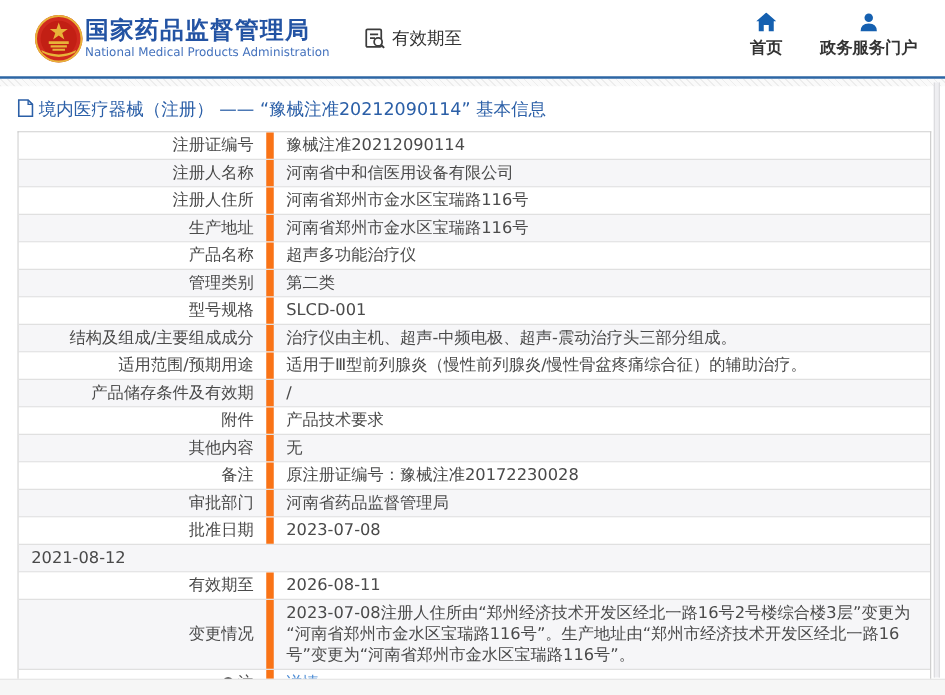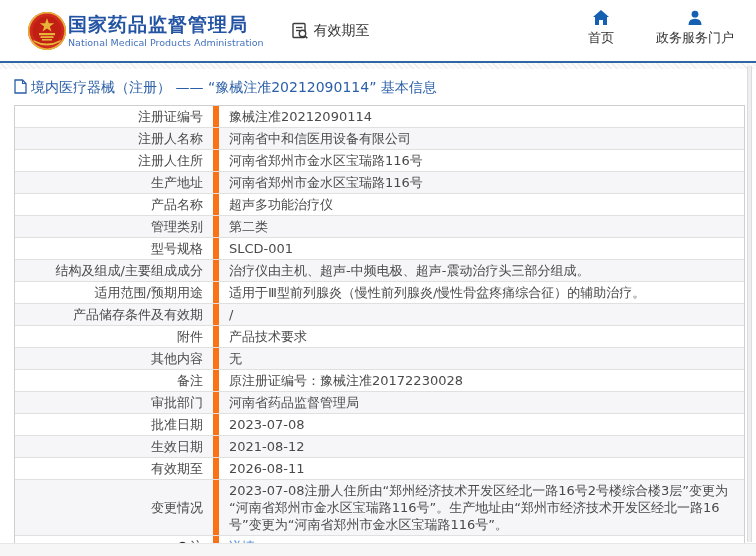--- a/index.html
+++ b/index.html
@@ -10,21 +10,21 @@
   
   .header { height:63px; display:flex; align-items:center;
     border-bottom:2px solid #2d66a4; background:#fff; position:relative; }
   .emblem { width:40px; height:40px; margin-left:27px; flex:0 0 auto; }
   .agency { margin-left:1px; }
   .agency-cn { font-size:19px; font-weight:bold; color:#2353a3; letter-spacing:1px; line-height:22px; }
   .agency-en { font-size:9.5px; color:#4472bd; margin-top:2px;text-align:center; }
   .dataquery { display:flex; align-items:center; margin-left:26px; color:#333;
     font-size:14px; font-weight:500; cursor:pointer; }
   .dataquery svg { margin-right:4px; }
-  .hnav { position:absolute; right:22px; top:10px; display:flex; gap:42px; }
+  .hnav { position:absolute; right:22px; top:10px; display:flex; gap:30px;font-weight:bold; }
   .hnav-item { display:flex; flex-direction:column; align-items:center; cursor:pointer; }
   .hnav-item .lbl { font-size:13px; color:#333; margin-top:3px; }
 
   
   .hatch { height:6px; background:repeating-linear-gradient(45deg,#ededed 0 1px,#fafafa 1px 4px); }
 
   
   .crumb { display:flex; align-items:flex-start; padding:10px 0 8px 14px;
     color:#2b5fa7; font-size:14px; }
   .crumb svg { margin-right:4px; flex:0 0 auto; }
@@ -163,21 +163,20 @@
     </div>
     <div class="row alt">
       <div class="cell-label">审批部门</div>
       <div class="cell-value">河南省药品监督管理局</div>
     </div>
     <div class="row">
       <div class="cell-label">批准日期</div>
       <div class="cell-value">2023-07-08</div>
     </div>
     <div class="row alt">
-      <div class="cell-label">生效日期</div>
       <div class="cell-value">2021-08-12</div>
     </div>
     <div class="row">
       <div class="cell-label">有效期至</div>
       <div class="cell-value">2026-08-11</div>
     </div>
     <div class="row alt">
       <div class="cell-label">变更情况</div>
       <div class="cell-value">2023-07-08注册人住所由“郑州经济技术开发区经北一路16号2号楼综合楼3层”变更为“河南省郑州市金水区宝瑞路116号”。生产地址由“郑州市经济技术开发区经北一路16号”变更为“河南省郑州市金水区宝瑞路116号”。</div>
     </div>

